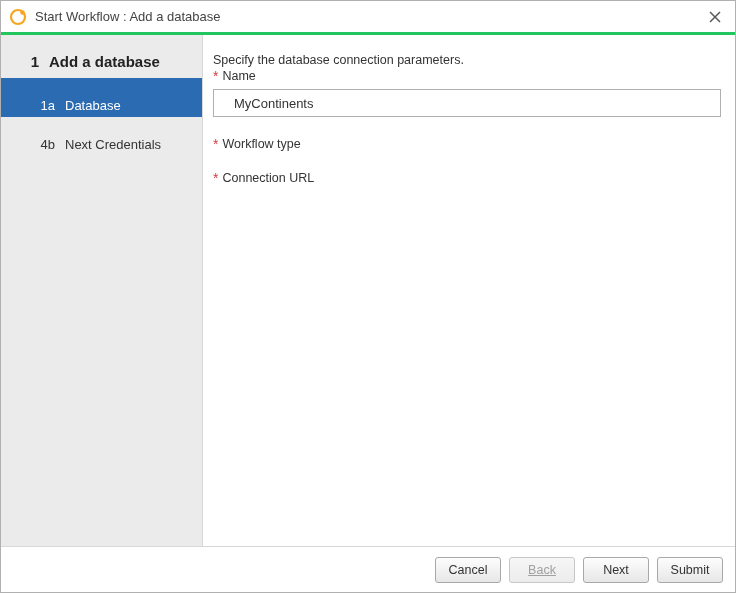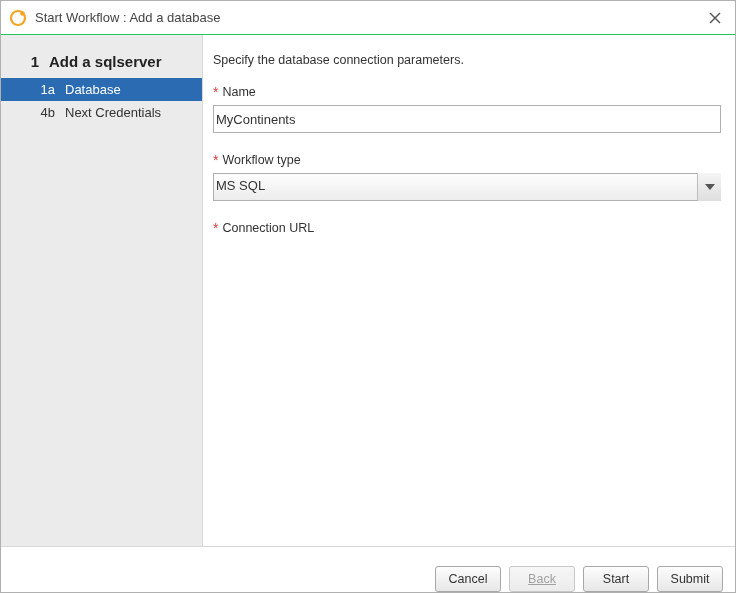--- a/index.html
+++ b/index.html
@@ -16,21 +16,21 @@
     border: 1px solid #b0b0b0;
     display: flex;
     flex-direction: column;
     background: #fff;
   }
   .titlebar {
     height: 34px;
     display: flex;
     align-items: center;
     padding: 0 10px 0 8px;
-    border-bottom: 1px solid #22c55e;
+    border-bottom: 3px solid #22c55e;
     background: #fff;
   }
   .titlebar .app-icon {
     width: 18px; height: 18px;
     margin-right: 8px;
   }
   .titlebar .title-text {
     flex: 1;
     font-size: 13px;
     color: #444;
@@ -68,54 +68,55 @@
     display: flex;
     align-items: baseline;
     padding: 4px 10px 4px 20px;
     font-size: 13px;
     color: #333;
   }
   .sidebar .substep .num {
     width: 34px;
     text-align: right;
     margin-right: 10px;
+    margin-top: 16px;
   }
   .sidebar .substep.active {
     background: #2b6bb2;
     color: #fff;
   }
   .content {
     flex: 1;
     padding: 18px 14px 10px 10px;
     overflow: auto;
   }
   .content .intro {
     font-size: 12.5px;
     color: #333;
-    margin-bottom: 18px;
+    margin-bottom: 2px;
   }
   .field-block { margin-bottom: 20px; }
   .field-label {
     font-size: 12.5px;
     color: #333;
     margin-bottom: 6px;
     display: flex;
     align-items: center;
   }
   .req {
     color: #d23e3e;
     font-size: 14px;
     margin-right: 4px;
     line-height: 1;
   }
   .text-input, .select-input {
     width: 100%;
     height: 28px;
     border: 1px solid #b0b0b0;
-    padding: 4px 2px;
+    padding: 4px 20px;
     font-size: 13px;
     color: #333;
     background: #fff;
   }
   .select-wrap {
     position: relative;
     width: 100%;
   }
   .select-input {
     background: linear-gradient(#fdfdfd, #ececec);
@@ -128,21 +129,21 @@
     width: 24px; height: 28px;
     border-left: 1px solid #bcbcbc;
     display: flex; align-items: center; justify-content: center;
     background: linear-gradient(#f5f5f5, #dedede);
   }
   .select-arrow svg { display:block; }
   .footer {
     height: 46px;
     border-top: 1px solid #d8d8d8;
     display: flex;
-    align-items: flex-end;
+    align-items: center;
     justify-content: flex-end;
     padding: 0 12px;
     gap: 8px;
     background: #fff;
   }
   .btn {
     min-width: 66px;
     height: 26px;
     border: 1px solid #a8a8a8;
     border-radius: 3px;
@@ -181,21 +182,21 @@
         <line x1="11" y1="1" x2="1" y2="11" stroke="#555" stroke-width="1.4"></line>
       </svg>
     </span>
   </div>
 
   <div class="body">
 
     <div class="sidebar">
       <div class="step-heading">
         <span class="num">1</span>
-        <span>Add a sqlserver</span>
+        <span>Add a database</span>
       </div>
       <div class="substep active">
         <span class="num">1a</span>
         <span>Database</span>
       </div>
       <div class="substep">
         <span class="num">4b</span>
         <span>Next Credentials</span>
       </div>
     </div>
@@ -209,40 +210,32 @@
           <span>Name</span>
         </div>
         <input type="text" class="text-input" value="MyContinents" style="">
       </div>
 
       <div class="field-block">
         <div class="field-label">
           <span class="req">*</span>
           <span>Workflow type</span>
         </div>
-        <div class="select-wrap">
-          <div class="select-input">MS SQL</div>
-          <div class="select-arrow">
-            <svg viewBox="0 0 10 6" width="10" height="6">
-                <polygon points="0,0 10,0 5,6" fill="#555"></polygon>
-              </svg>
-          </div>
-        </div>
       </div>
 
       <div class="field-block">
         <div class="field-label">
           <span class="req">*</span>
           <span>Connection URL</span>
         </div>
       </div>
 
     </div>
   </div>
 
   <div class="footer">
     <button class="btn">Cancel</button>
     <button class="btn disabled">Back</button>
-    <button class="btn">Start</button>
+    <button class="btn">Next</button>
     <button class="btn">Submit</button>
   </div>
 
 </div>
 
 </body></html>

